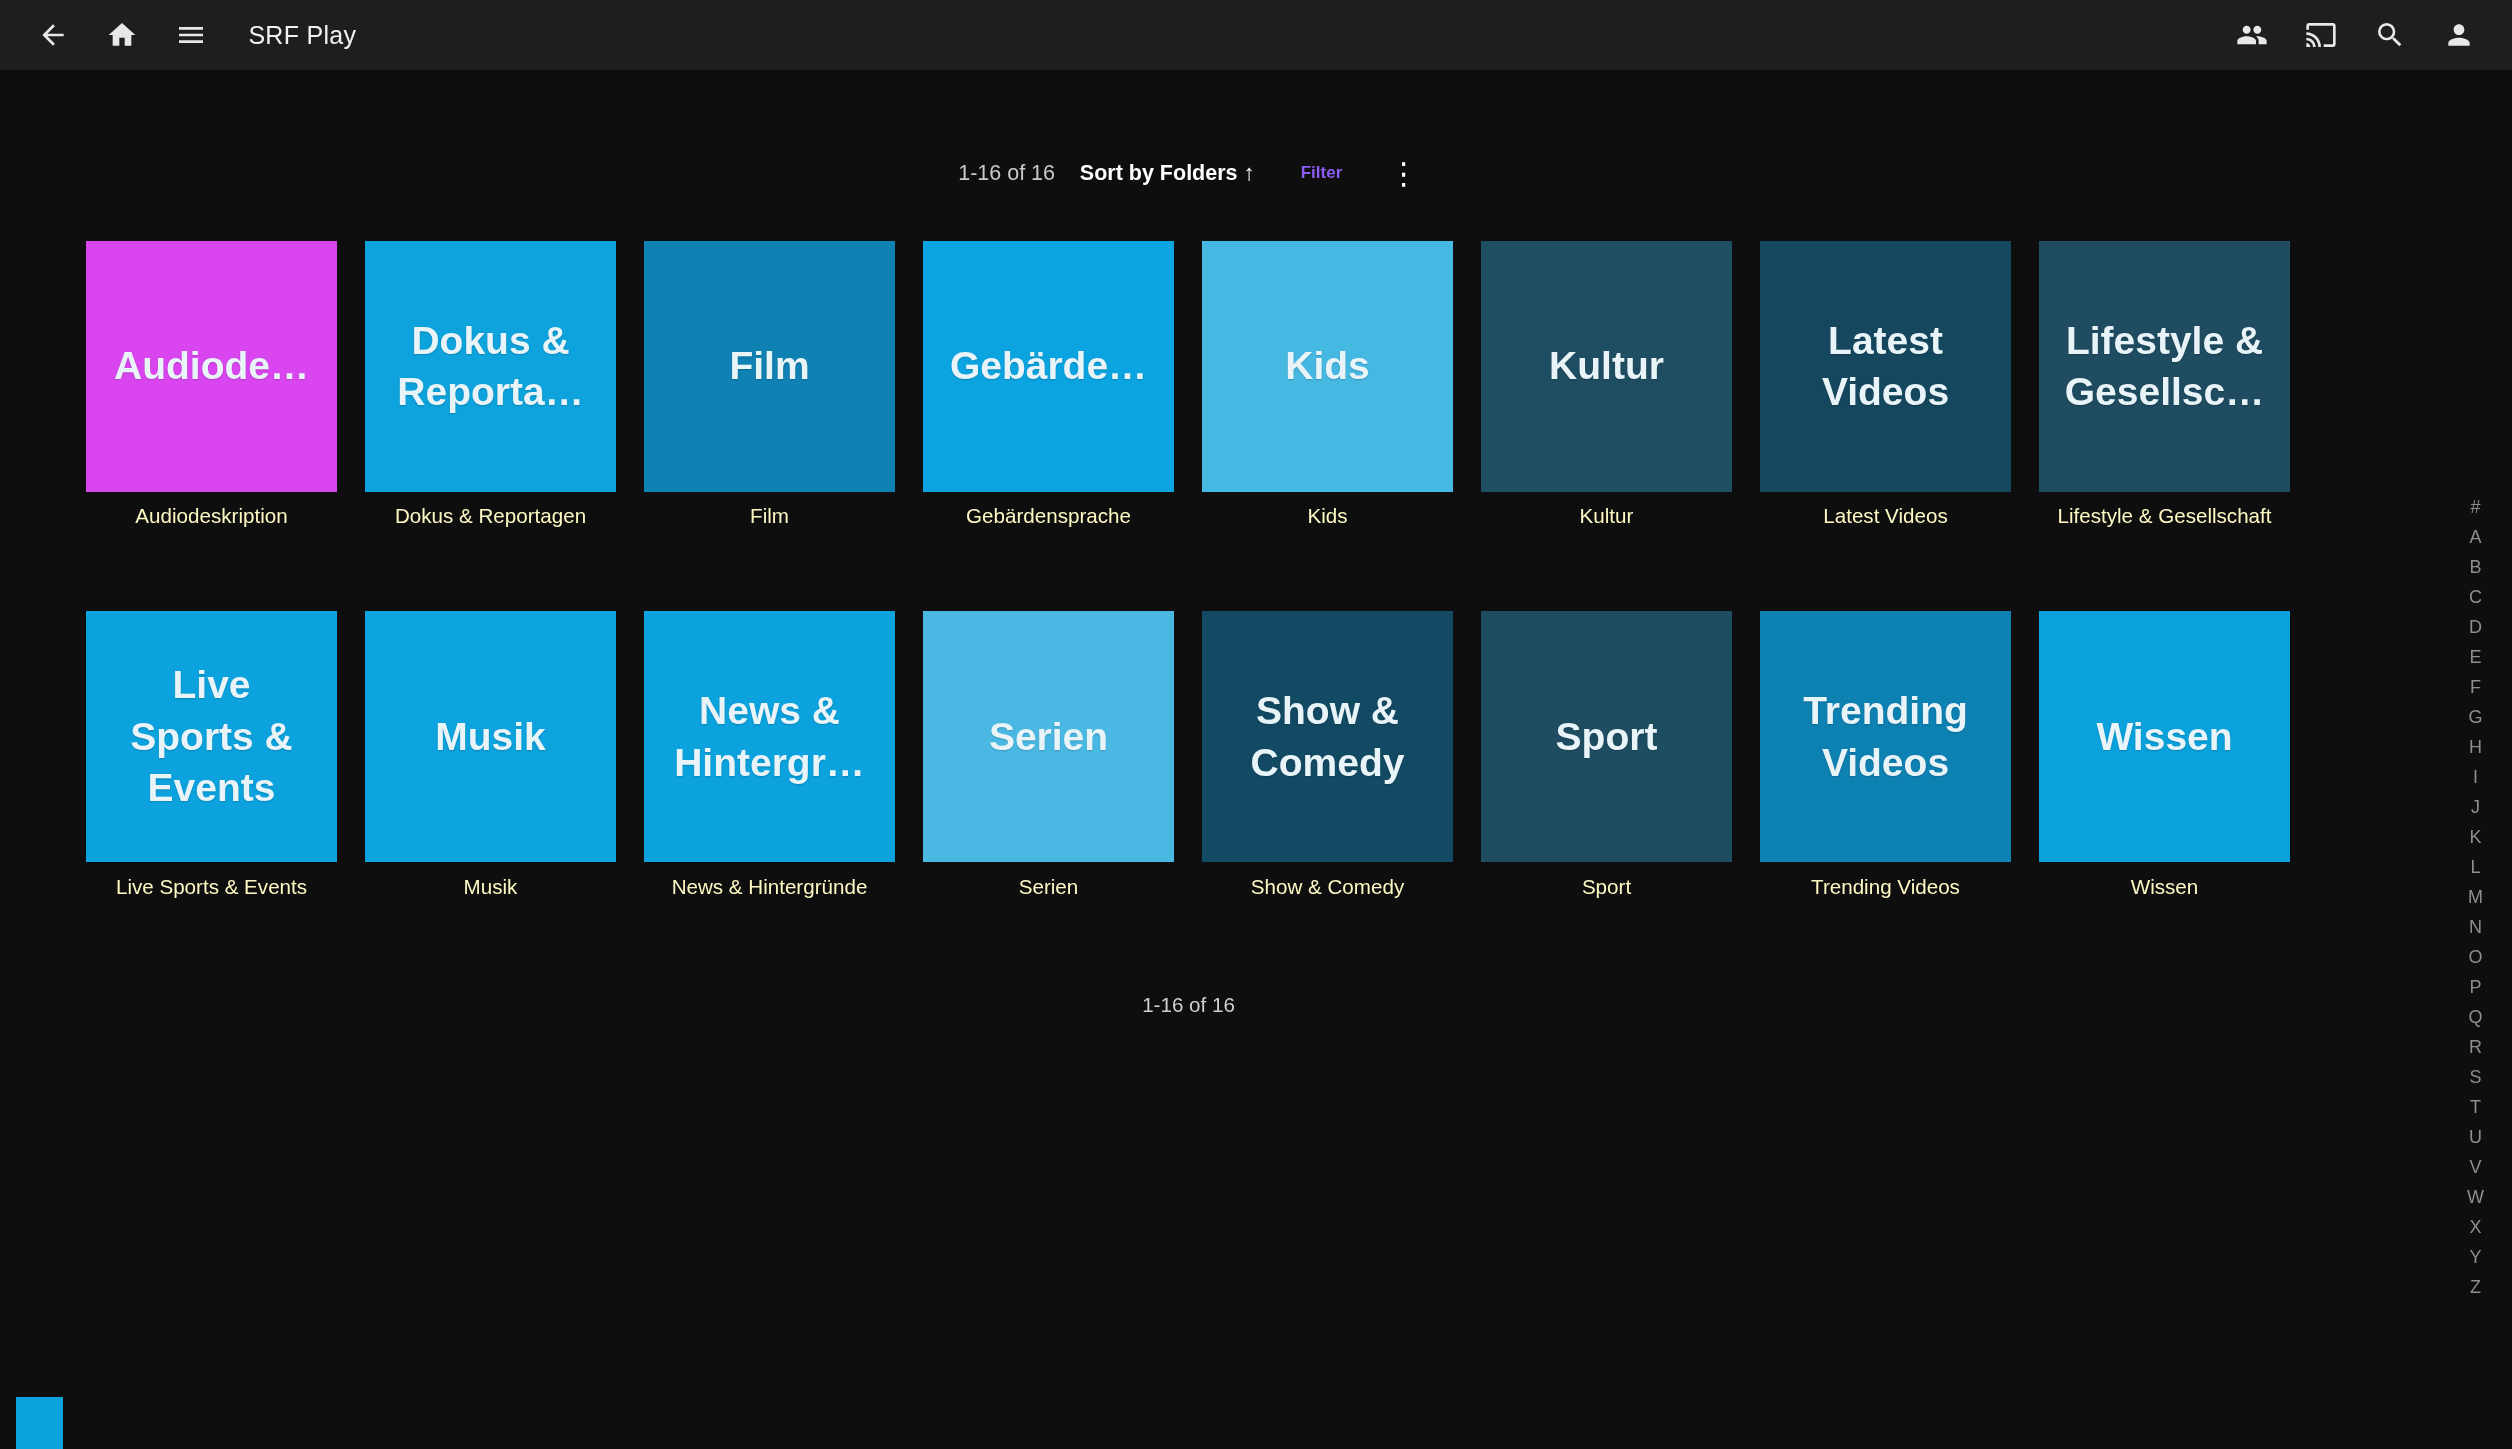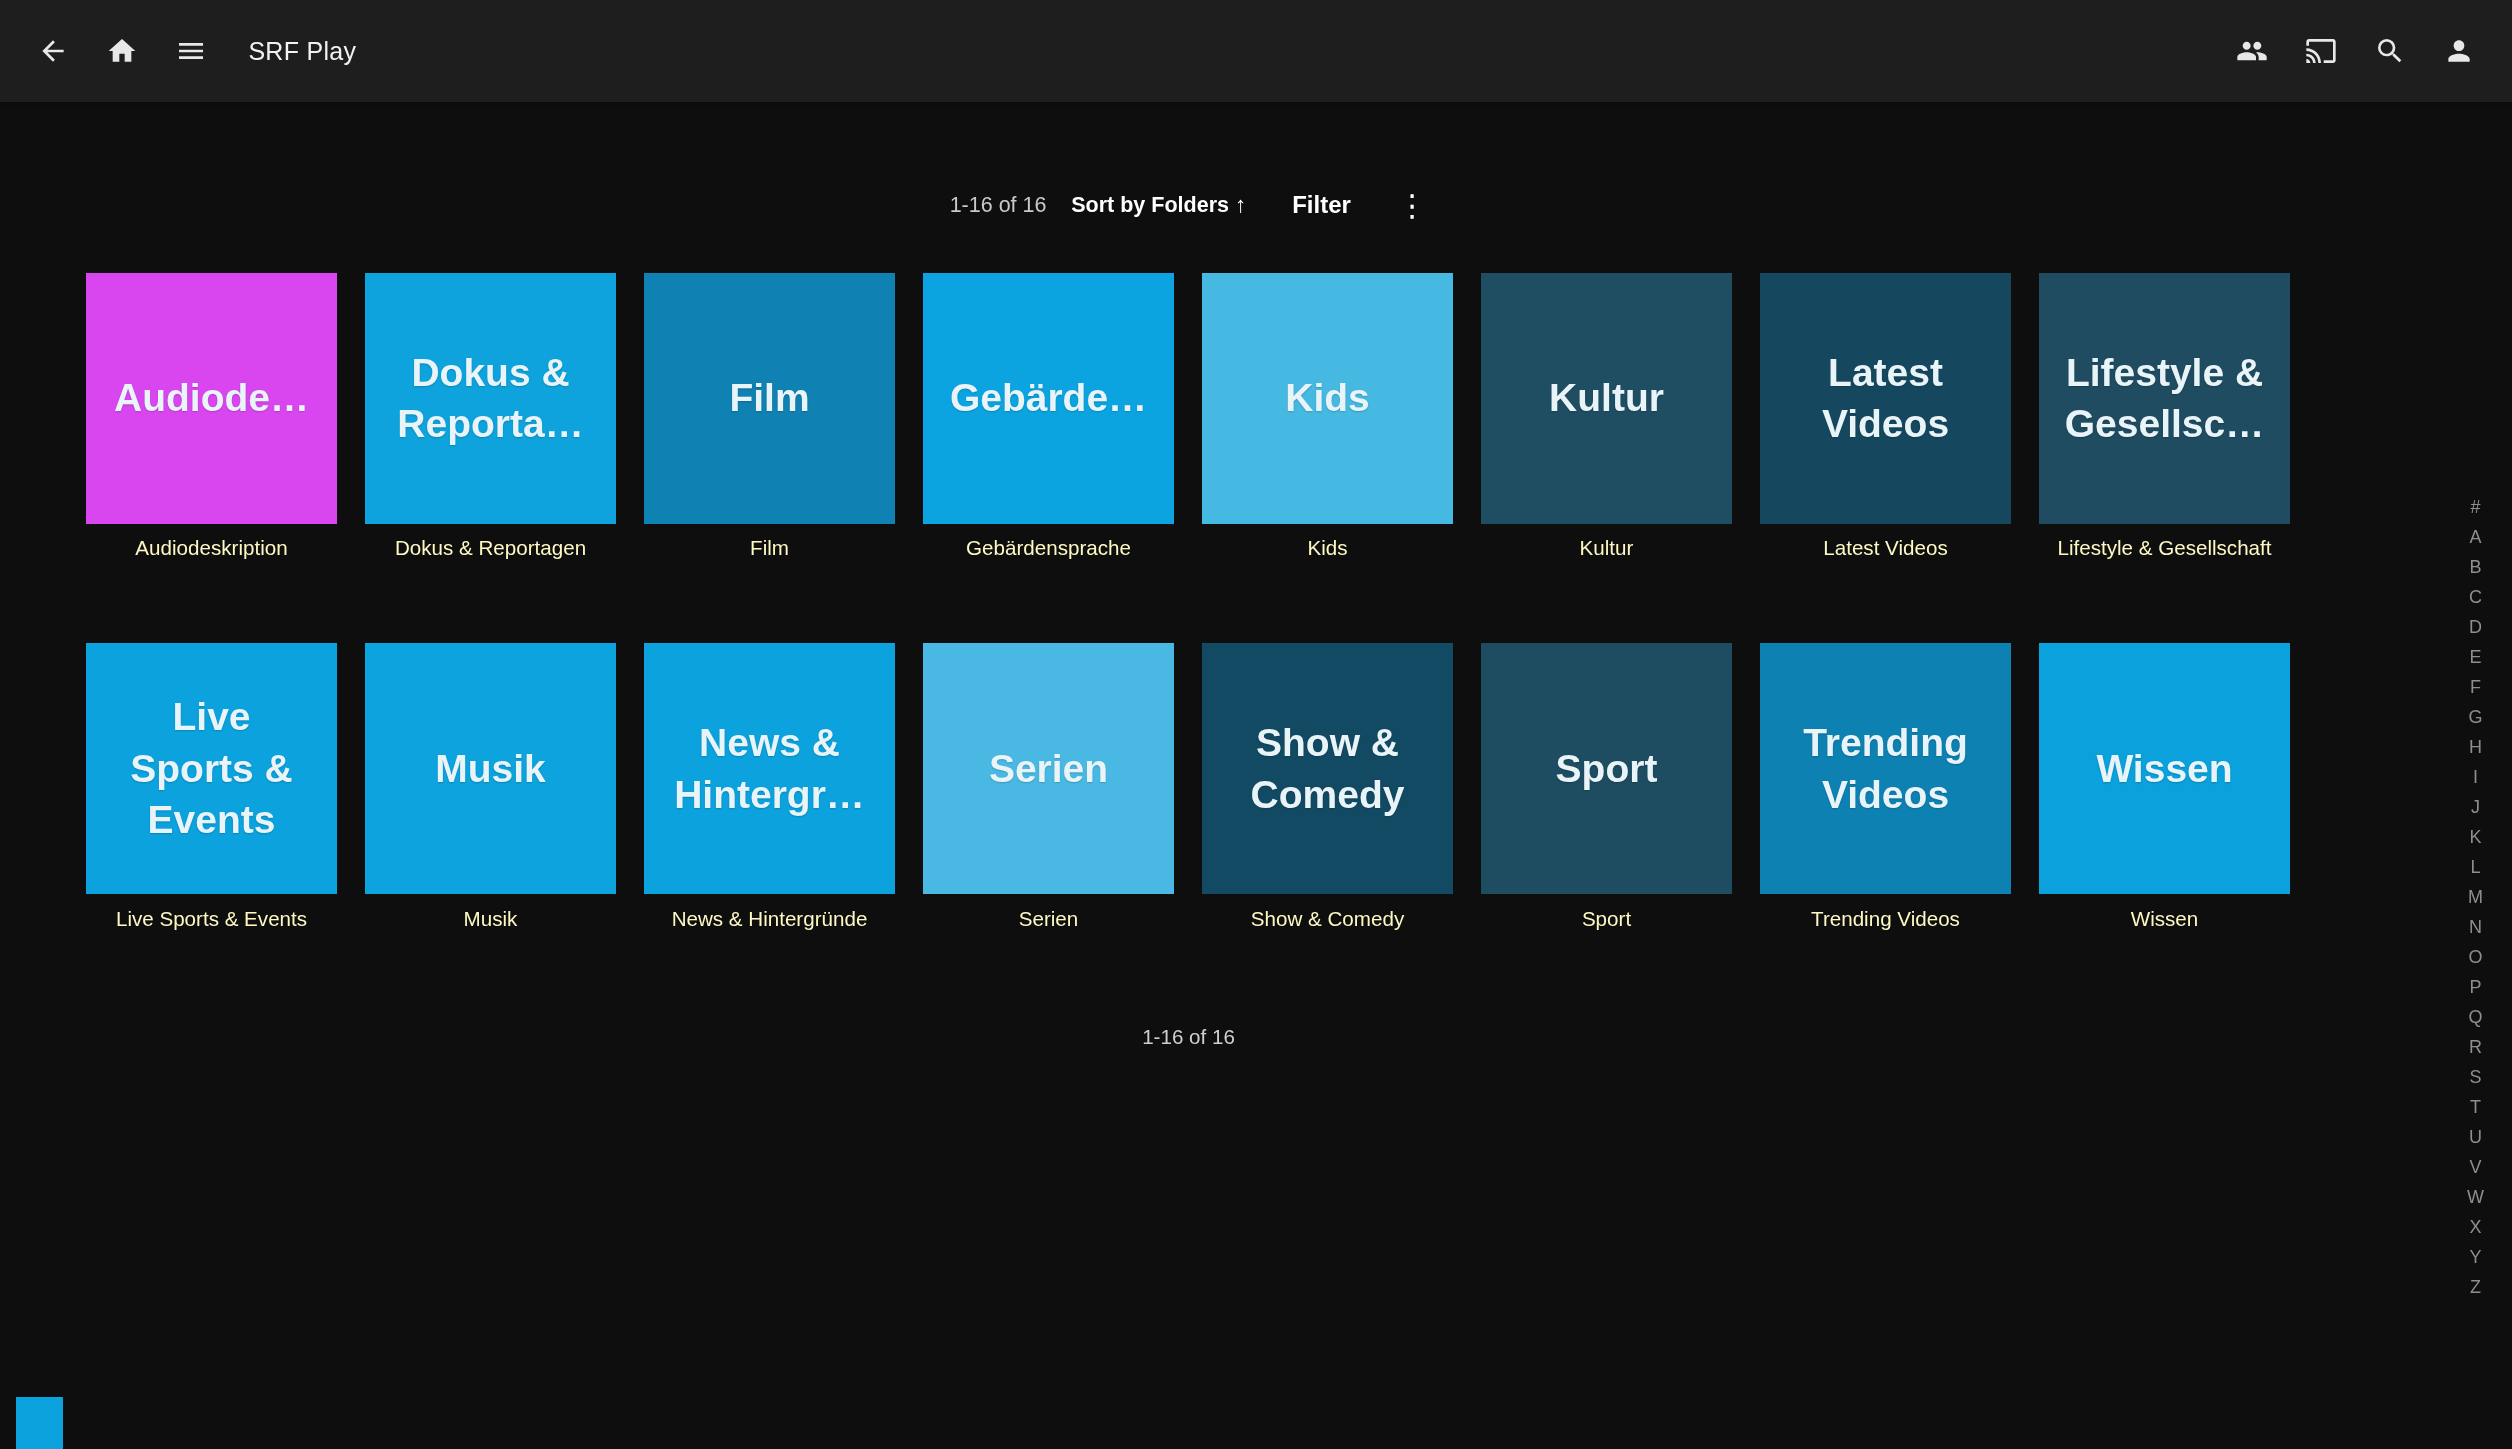--- a/index.html
+++ b/index.html
@@ -6,37 +6,37 @@
   body{
     width:2512px;height:1450px;position:relative;overflow:hidden;
     font-family:"Liberation Sans","DejaVu Sans",sans-serif;
     -webkit-font-smoothing:antialiased;
   }
   button{background:none;border:none;padding:0;margin:0;font:inherit;color:inherit;cursor:pointer;}
 
   
   .app-bar{
     height:70px;background:#1e1e1e;display:flex;align-items:center;
-    justify-content:space-between;padding:16px 36px;box-shadow:0 1.8px 5.4px rgba(0,0,0,.45);
+    justify-content:space-between;padding:0 36px;box-shadow:0 1.8px 5.4px rgba(0,0,0,.45);
   }
   .bar-left,.bar-right{display:flex;align-items:center;gap:35px;}
   .icon-btn{width:34px;height:34px;display:flex;align-items:center;justify-content:center;}
   .icon-btn svg{width:32px;height:32px;fill:#e8e8e8;}
   .app-title{color:#f2f2f2;font-size:25px;font-weight:400;letter-spacing:0.3px;margin-left:5.4px;}
 
   
   .content{width:2205px;margin-left:86px;}
   .toolbar{
     margin-top:88px;display:flex;align-items:center;justify-content:center;gap:23px;
     color:#fff;
   }
   .toolbar .count{color:#c9c9c9;font-size:21.5px;font-weight:400;margin-right:1.8px;}
   .toolbar .sort{display:flex;align-items:center;gap:6px;font-size:21.5px;font-weight:700;color:#fff;margin-right:23px;}
   .toolbar .sort .arrow{font-size:22.4px;font-weight:700;}
-  .toolbar .filter{font-size:24px;font-weight:700;color:#ffffff;margin-right:23px;}
+  .toolbar .filter{font-size:17px;font-weight:700;color:#8b5cf6;margin-right:23px;}
   .toolbar .more{font-size:30.5px;line-height:1;color:#fff;font-weight:400;}
 
   
   .grid{
     margin-top:52px;
     display:grid;grid-template-columns:repeat(8,251px);
     column-gap:28px;row-gap:83px;
   }
   .cell{display:flex;flex-direction:column;align-items:stretch;}
   .tile{

